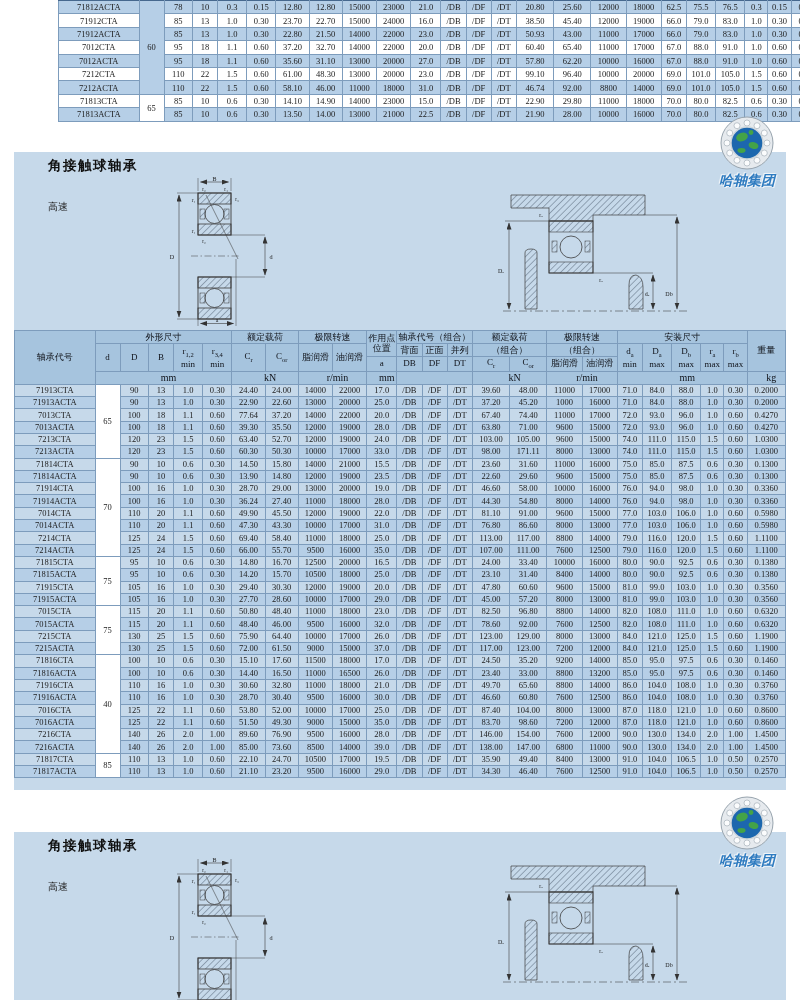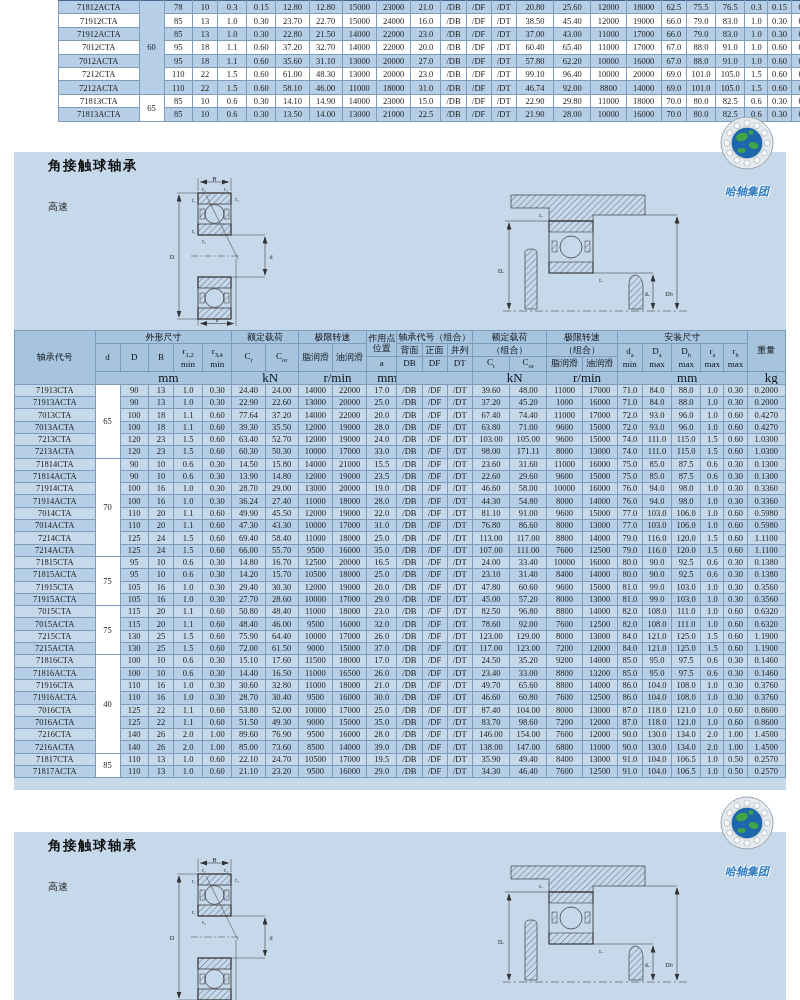--- a/index.html
+++ b/index.html
@@ -10,33 +10,33 @@
   #panel2{top:832px;height:168px;}
   .sec-title{position:absolute;left:48px;font-weight:bold;font-size:13.5px;color:#101010;letter-spacing:1.5px;}
   .sec-sub{position:absolute;left:48px;font-size:10px;color:#222;margin-top:25px;}
   
   .tblwrap{position:absolute;left:14px;width:772px;}
   table.ctable{border-collapse:collapse;table-layout:fixed;width:772px;
                font-family:"Liberation Serif",serif;border:1px solid #46688e;}
   .ctable th,.ctable td{border:1px solid #7d9cbc;padding:0;text-align:center;vertical-align:middle;
                overflow:hidden;white-space:nowrap;font-weight:normal;color:#1b1b1b;}
   .ctable thead th{background:#a6c4de;font-size:9px;height:12px;line-height:11px;color:#10131a;}
-  .ctable thead tr.hU th{font-size:13px;padding-left:10px;}
+  .ctable thead tr.hU th{font-size:10px;padding-left:10px;}
   .ctable thead div{line-height:9.5px;}
   .ctable sub{font-size:6.5px;}
   .t-top td{height:12.4px;line-height:12px;font-size:8.5px;}
   .t-main td{height:11.3px;line-height:11px;font-size:8.5px;}
   tr.blue td{background:#b6cfe7;}
   td.dgrp{background:#ffffff;font-size:8.5px;}
   tr.grp td{border-top:1px solid #46688e;}
   .ctable td.code{font-size:8.5px;}
   
   .logo{position:absolute;width:74px;text-align:center;z-index:5;}
   #logo1{left:710px;top:116px;} #logo2{left:710px;top:796px;}
-  .logo-text{font-size:11px;font-weight:bold;font-style:italic;color:#2e7bc0;margin-top:14px;
+  .logo-text{font-size:14px;font-weight:bold;font-style:italic;color:#2e7bc0;margin-top:2px;
              text-shadow:1px 1px 0 #eef3f8,-1px -1px 0 #eef3f8,0 0 2px #ffffff;}
   
   .diag{position:absolute;}
   svg text{font-family:"Liberation Serif",serif;fill:#1e1e1e;stroke:none;}
 </style>
 </head>
 <body>
 
 <div id="page">
 
@@ -138,21 +138,21 @@
             <td>1.0</td>
             <td>0.30</td>
             <td>22.80</td>
             <td>21.50</td>
             <td>14000</td>
             <td>22000</td>
             <td>23.0</td>
             <td>/DB</td>
             <td>/DF</td>
             <td>/DT</td>
-            <td>37.00</td>
+            <td>50.93</td>
             <td>43.00</td>
             <td>11000</td>
             <td>17000</td>
             <td>66.0</td>
             <td>79.0</td>
             <td>83.0</td>
             <td>1.0</td>
             <td>0.30</td>
             <td>0.1870</td>
           </tr>

